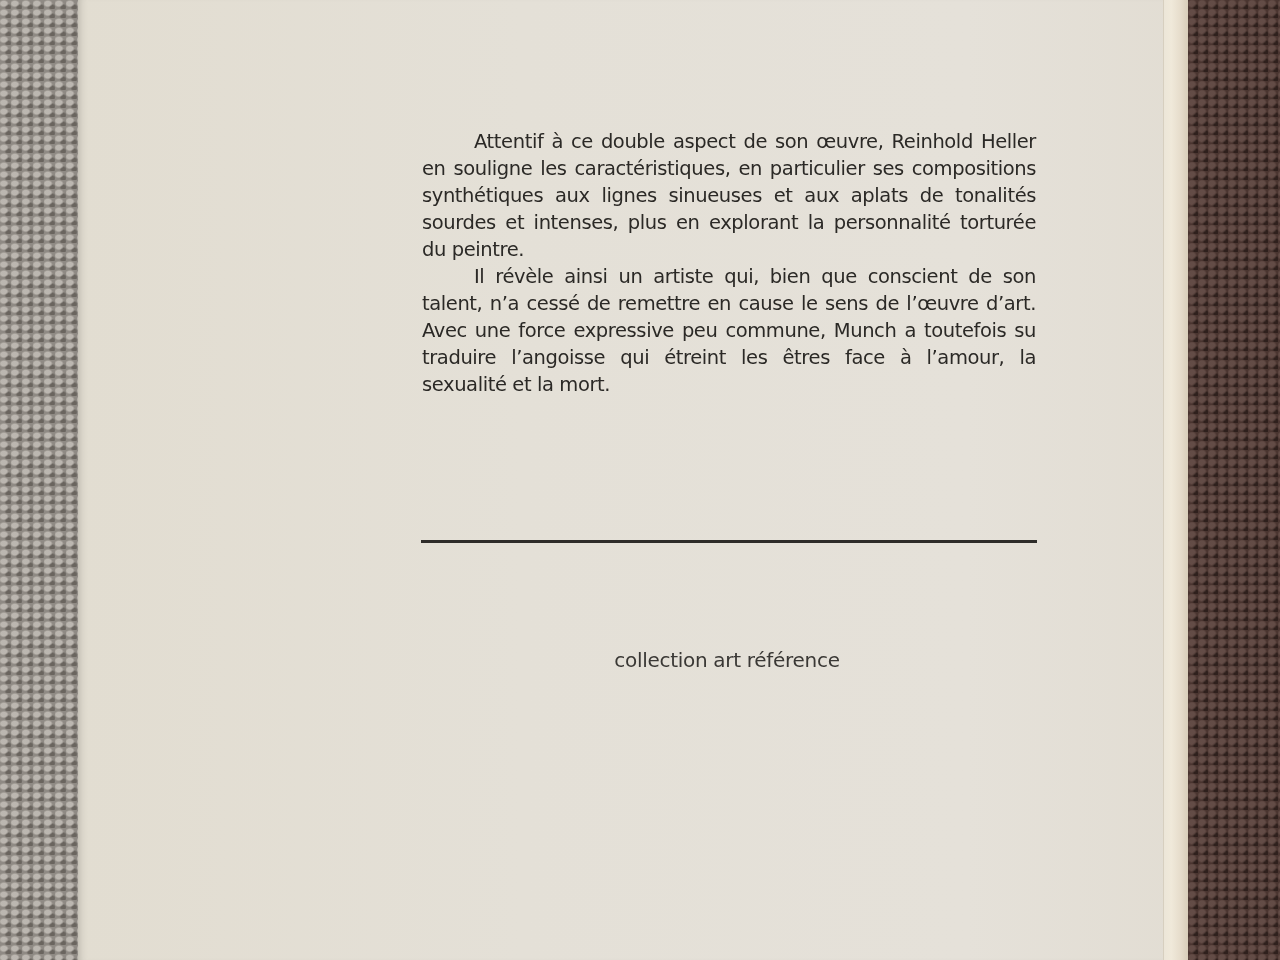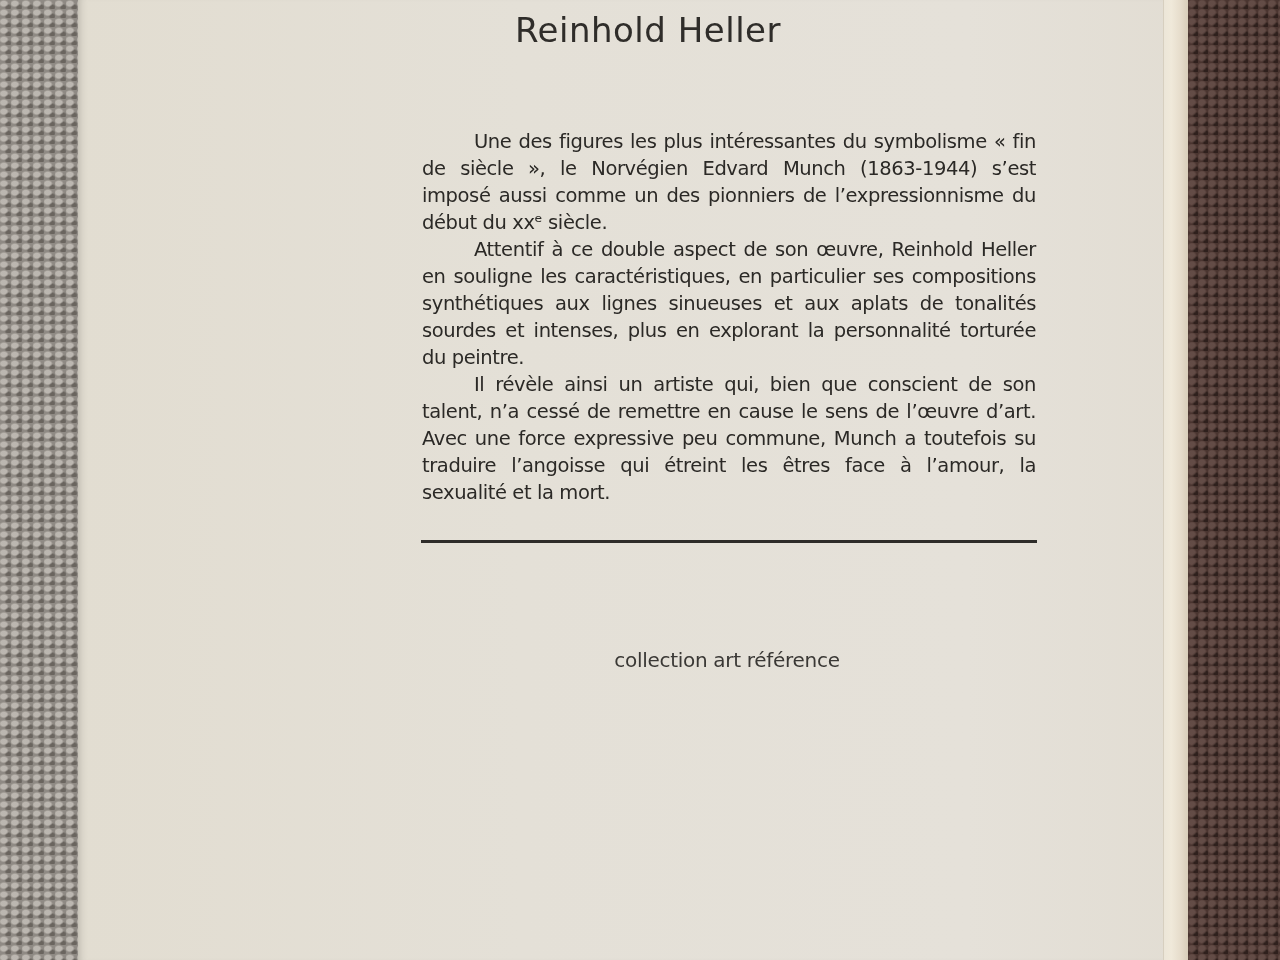--- a/index.html
+++ b/index.html
@@ -104,24 +104,22 @@
   </style>
 </head>
 <body>
 
 <div class="carpet-left"></div>
 <div class="carpet-right"></div>
 
 <div class="page">
   <div class="page-edge"></div>
 
-  <h1 class="author">Reinhold Heller</h1>
 
   <div class="blurb">
-    <p>Une des figures les plus intéressantes du symbolisme « fin de siècle », le Norvégien Edvard Munch (1863-1944) s’est imposé aussi comme un des pionniers de l’expressionnisme du début du xxᵉ siècle.</p>
     <p>Attentif à ce double aspect de son œuvre, Reinhold Heller en souligne les caractéristiques, en particulier ses compositions synthétiques aux lignes sinueuses et aux aplats de tonalités sourdes et intenses, plus en explorant la personnalité torturée du peintre.</p>
     <p>Il révèle ainsi un artiste qui, bien que conscient de son talent, n’a cessé de remettre en cause le sens de l’œuvre d’art. Avec une force expressive peu commune, Munch a toutefois su traduire l’angoisse qui étreint les êtres face à l’amour, la sexualité et la mort.</p>
   </div>
 
   <div class="rule"></div>
 
   <div class="collection">collection art référence</div>
 </div>
 
 </body></html>

